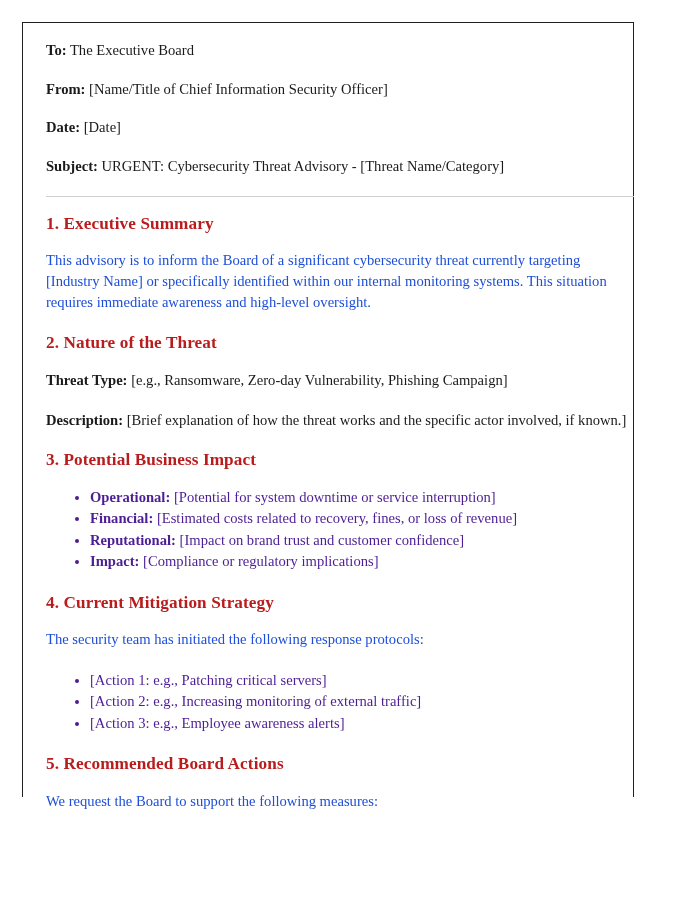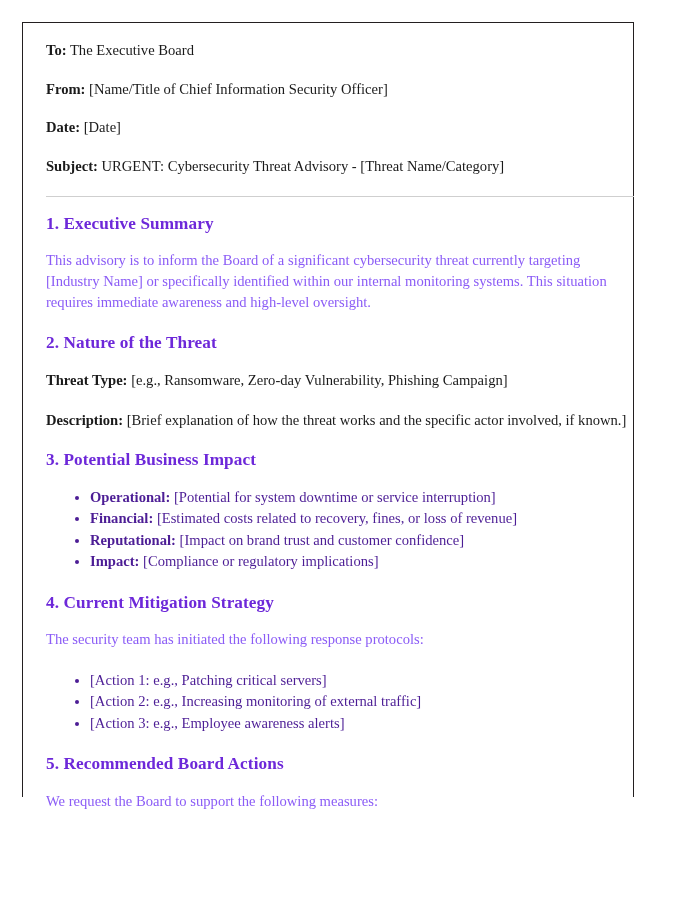--- a/index.html
+++ b/index.html
@@ -51,28 +51,28 @@
     margin: 1px 0 16px 0;
     width: 588px;
   }
 
   h2.section-heading {
     font-size: 17.2px;
     font-weight: bold;
     line-height: 1.25;
     margin: 0 0 16px 0;
     letter-spacing: 0.1px;
-    color: #6d28d9;
+    color: #b91c1c;
   }
 
   p.body-text {
     font-size: 14.6px;
     line-height: 1.42;
     margin: 0 0 20px 0;
-    color: #8b5cf6;
+    color: #1d4ed8;
   }
 
   p.field-text {
     font-size: 14.6px;
     line-height: 1.42;
     margin: 16px 0 19px 0;
     color: #1a1a1a;
   }
   .field-label { font-weight: bold; }
 

